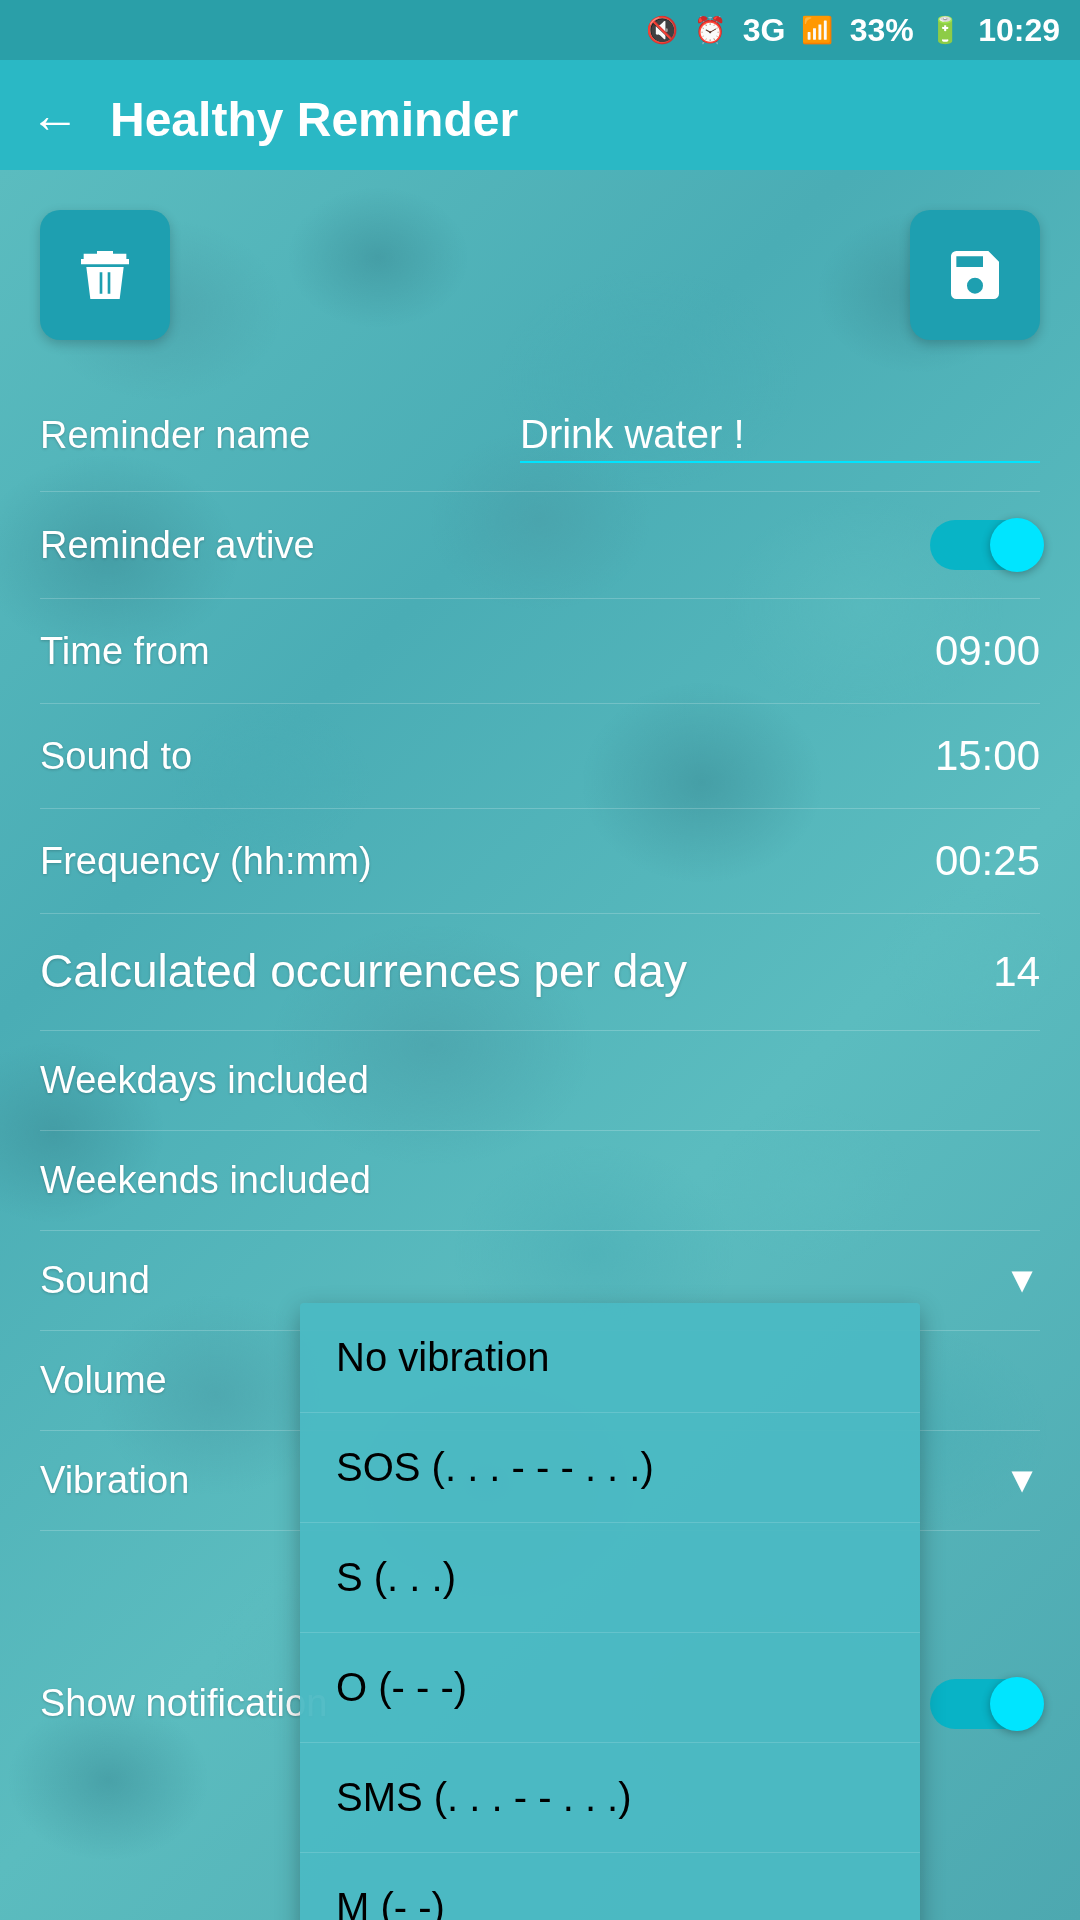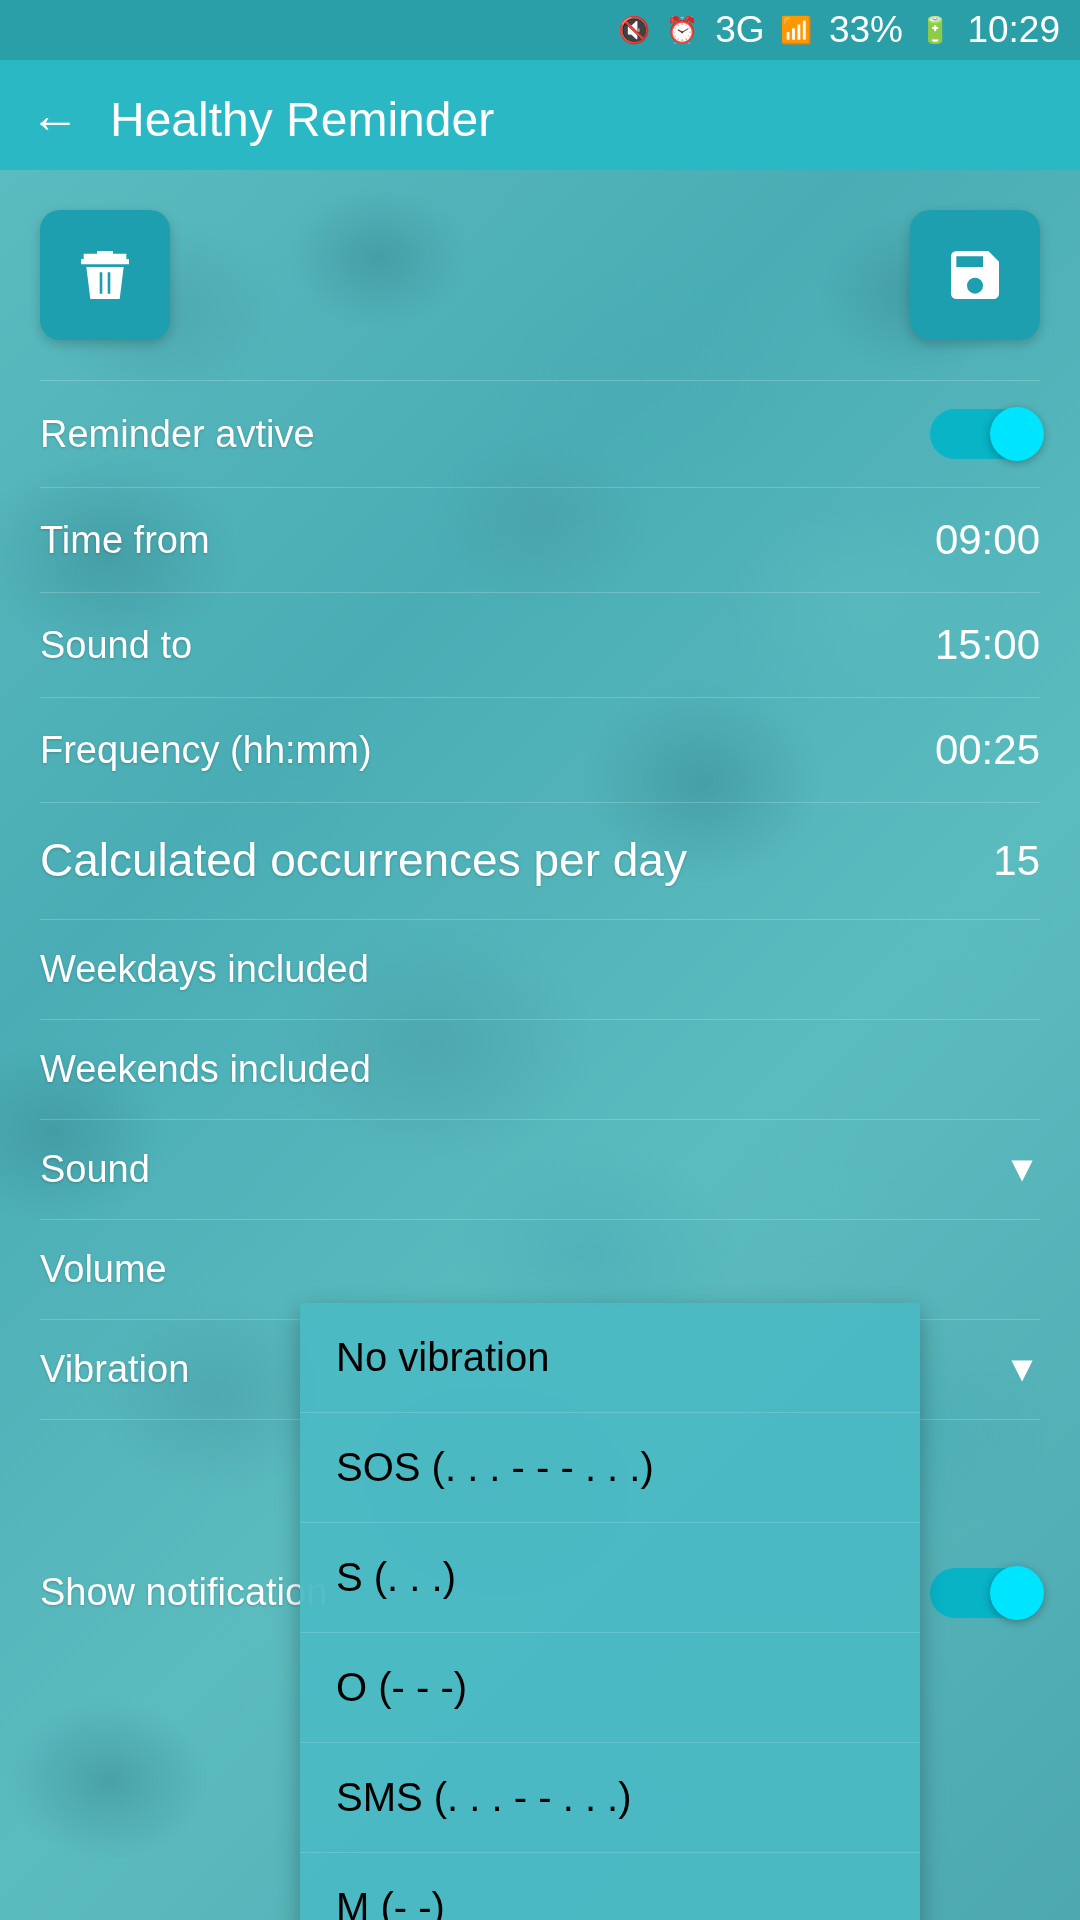--- a/index.html
+++ b/index.html
@@ -26,22 +26,22 @@
       gap: 16px;
     }
 
     .status-bar-icon {
       color: white;
       font-size: 26px;
     }
 
     .status-bar-text {
       color: white;
-      font-size: 37px;
-      font-weight: 400;
+      font-size: 32px;
+      font-weight: 700;
     }
 
     
     .app-bar {
       width: 100%;
       height: 110px;
       background-color: #2ab8c5;
       display: flex;
       align-items: center;
       padding: 0 30px;
@@ -51,21 +51,21 @@
     .app-bar-back {
       color: white;
       font-size: 50px;
       cursor: pointer;
       font-weight: 300;
     }
 
     .app-bar-title {
       color: white;
       font-size: 48px;
-      font-weight: 400;
+      font-weight: 700;
       margin-top: 9px;
     }
 
     
     .content-area {
       position: relative;
       width: 100%;
       min-height: 1750px;
       background: linear-gradient(135deg, #5bbcbf 0%, #4aadb5 30%, #5bbcbf 60%, #4da8b0 100%);
       overflow: hidden;
@@ -306,20 +306,24 @@
     </button>
     <button class="action-btn" title="Save">
       <svg width="64" height="64" viewBox="0 0 24 24">
         <path d="M17 3H5a2 2 0 0 0-2 2v14a2 2 0 0 0 2 2h14a2 2 0 0 0 2-2V7l-4-4zm-5 16a3 3 0 1 1 0-6 3 3 0 0 1 0 6zm3-10H5V5h10v4z"></path>
       </svg>
     </button>
   </div>
 
   <div class="form-content">
 
+    <div class="name-input-row">
+      <span class="form-label">Reminder name</span>
+      <input class="name-input" type="text" value="Drink water !" style="">
+    </div>
 
     <div class="row-divider"></div>
 
     <div class="form-row">
       <span class="form-label">Reminder avtive</span>
       <div class="toggle-container">
         <div class="toggle-track active">
           <div class="toggle-thumb"></div>
         </div>
       </div>
@@ -343,21 +347,21 @@
 
     <div class="form-row">
       <span class="form-label">Frequency (hh:mm)</span>
       <span class="form-value">00:25</span>
     </div>
 
     <div class="row-divider"></div>
 
     <div class="form-row">
       <span class="occurrences-label">Calculated occurrences per day</span>
-      <span class="form-value" style="text-decoration:none;">15</span>
+      <span class="form-value" style="text-decoration:none;">14</span>
     </div>
 
     <div class="row-divider"></div>
 
     <div class="form-row">
       <span class="form-label">Weekdays included</span>
     </div>
 
     <div class="row-divider"></div>
 

